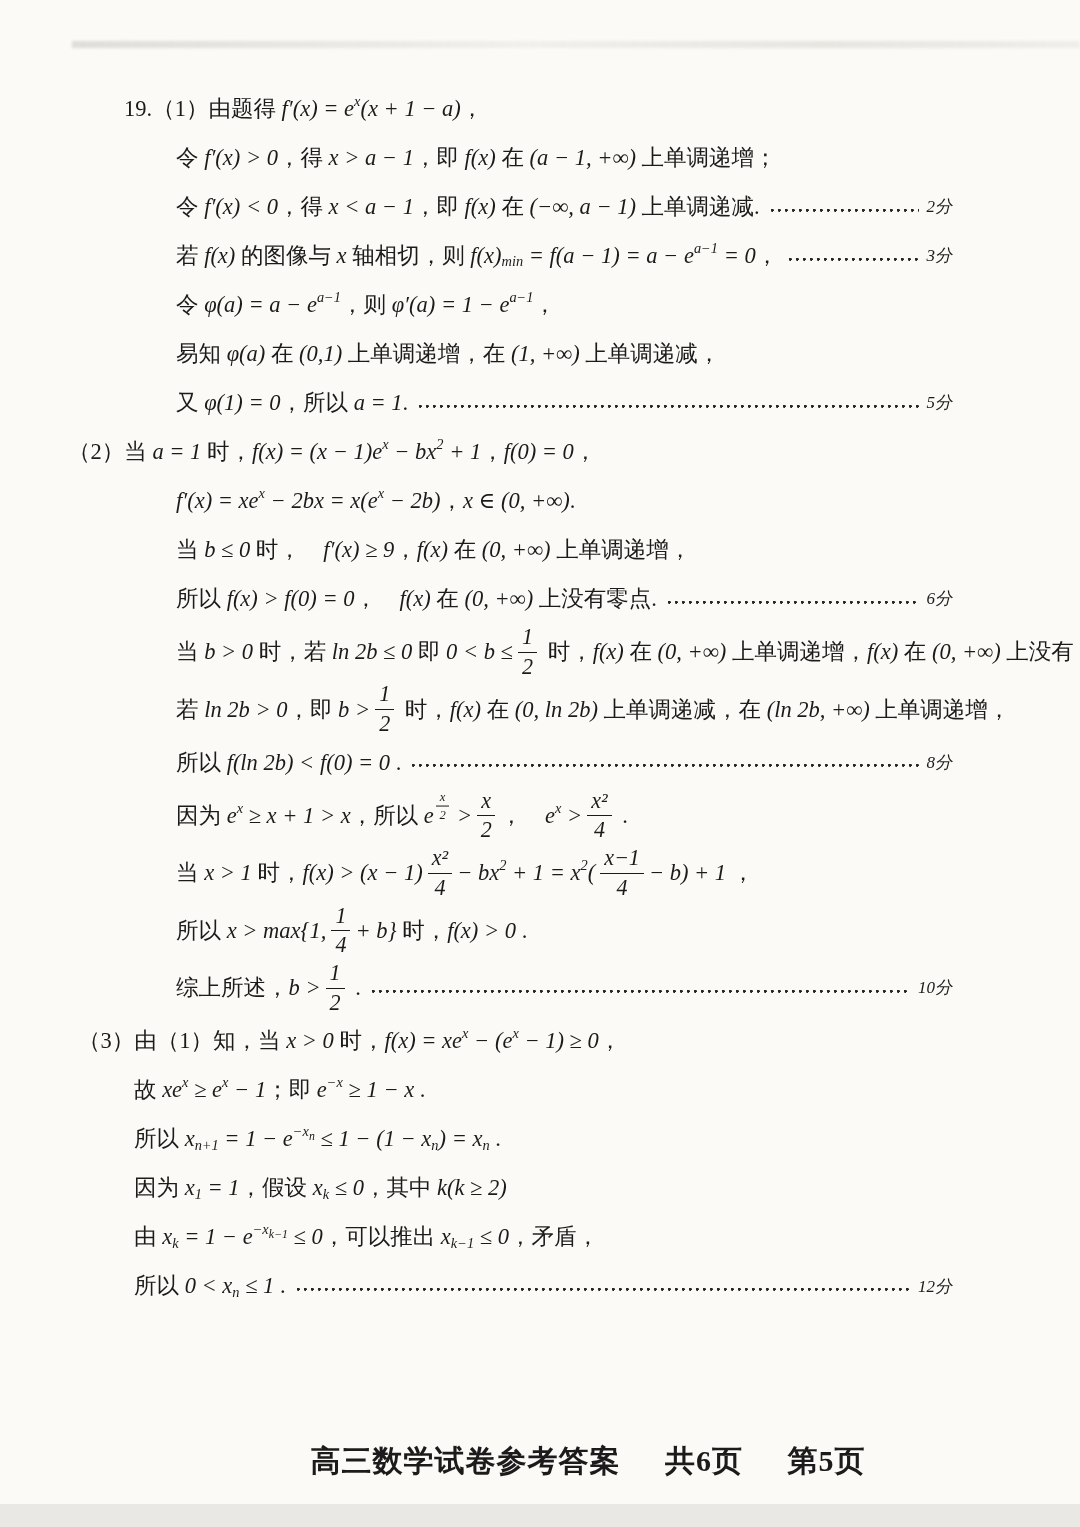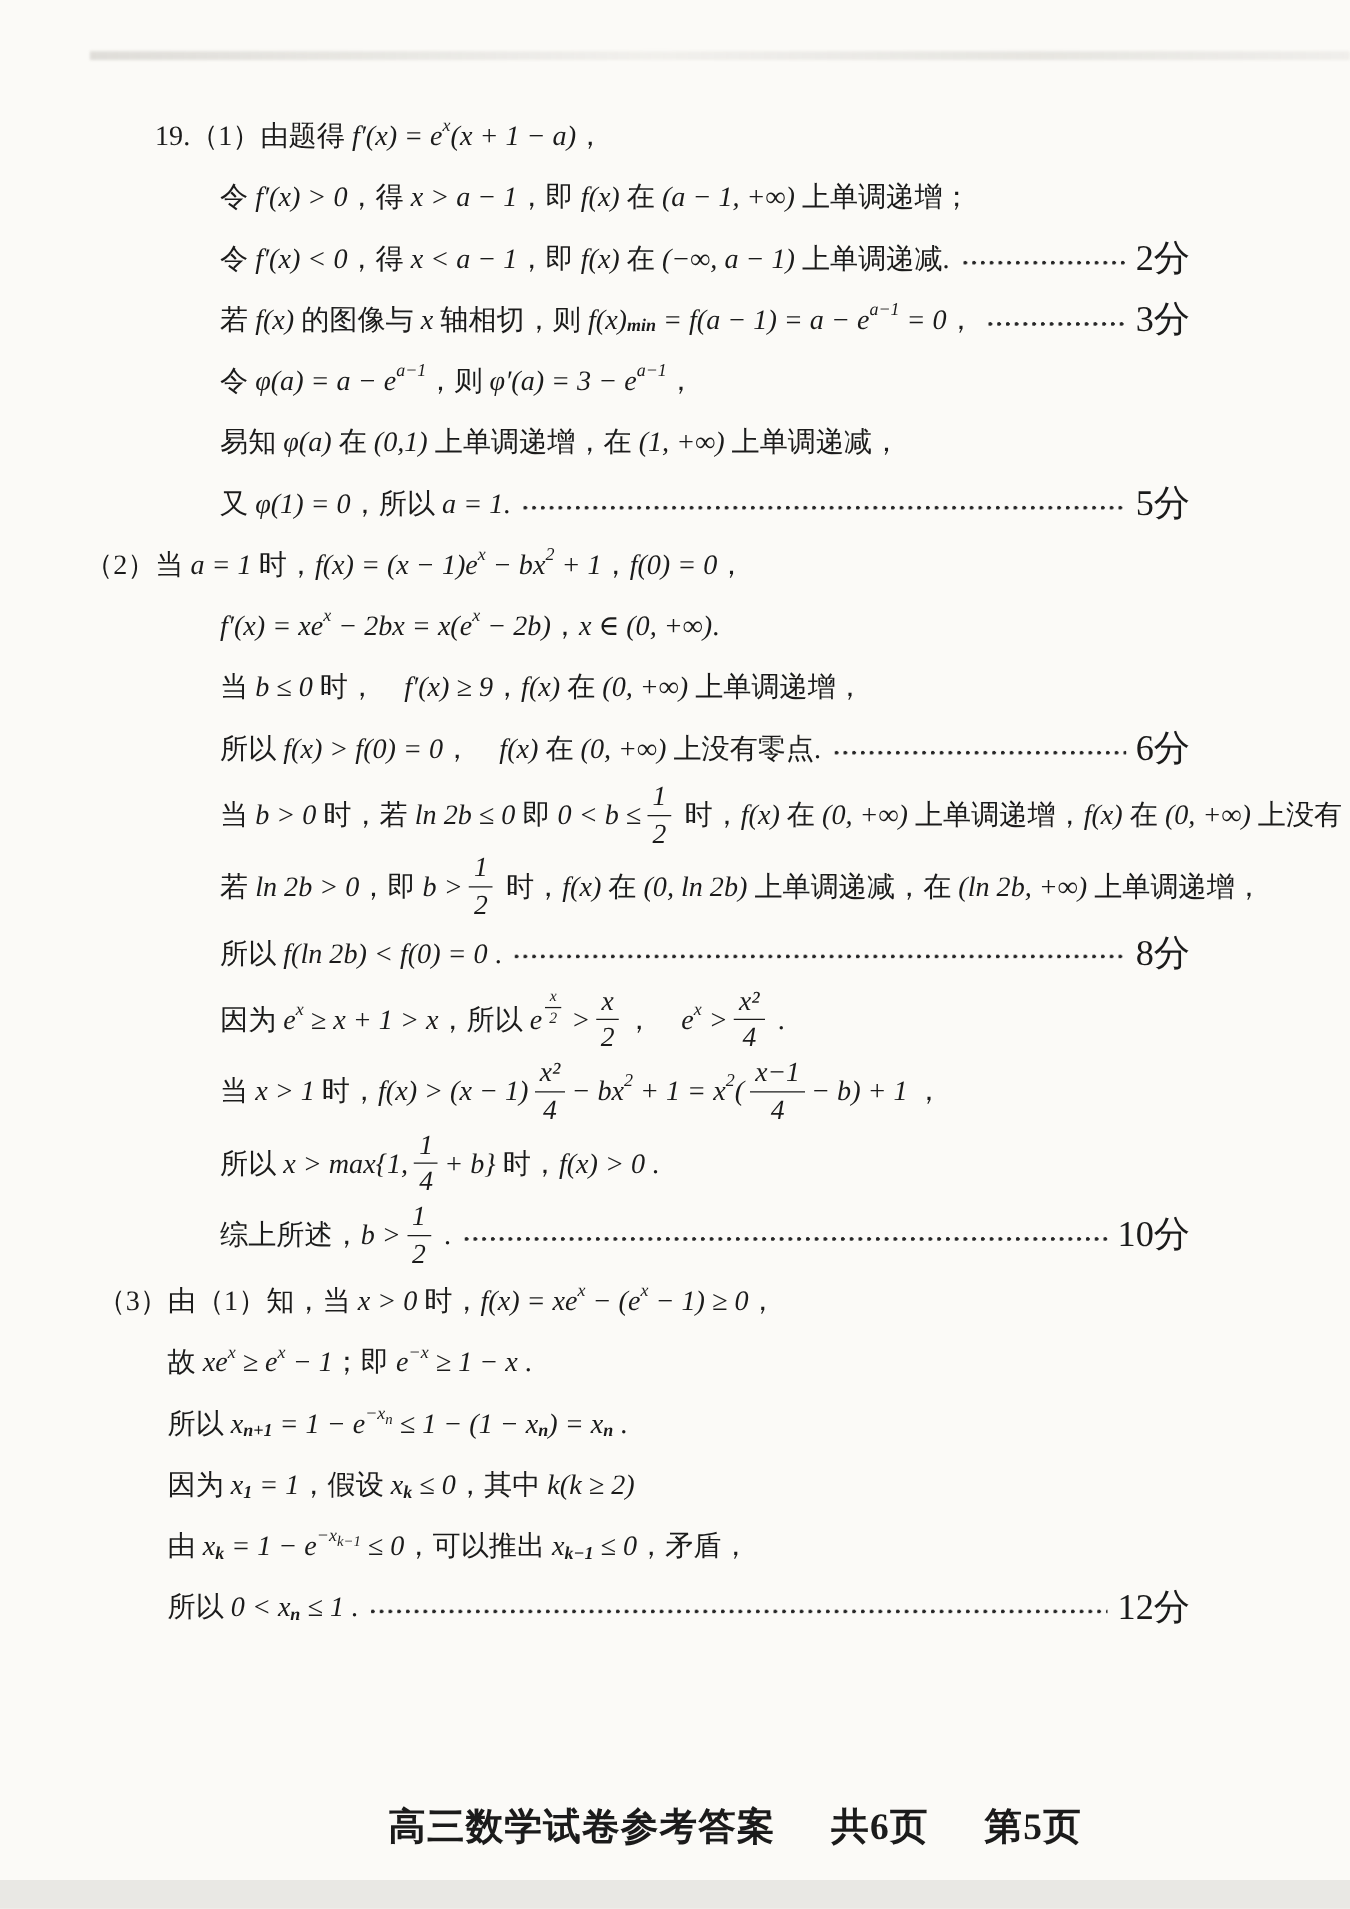--- a/index.html
+++ b/index.html
@@ -29,36 +29,36 @@
     font-size:22.5px;line-height:1.25;
   }
   .ind0{margin-left:124px}
   .ind1{margin-left:176px}
   .ind2{margin-left:68px}
   .ind3{margin-left:78px}
   .ind4{margin-left:134px}
   .zh{white-space:pre;}
   .m{font-style:italic;white-space:pre;}
   .sup{font-size:.64em;font-style:italic;position:relative;top:-.55em;white-space:pre;}
-  .sub{font-size:.64em;font-style:italic;position:relative;top:.38em;white-space:pre;font-weight:bold;}
+  .sub{font-size:.64em;font-style:italic;position:relative;top:.38em;white-space:pre;}
   .nsub{font-size:.82em;position:relative;top:.32em;}
   .frac{
     display:inline-flex;flex-direction:column;align-items:center;
     vertical-align:middle;font-style:italic;font-size:.98em;
     margin:0 5px;line-height:1.12;
   }
   .frac .num{padding:0 4px 2px;border-bottom:1.6px solid #1b1b1b;}
   .frac .den{padding-top:2px;}
   .supfrac{font-size:.56em;transform:translateY(-.75em);margin:0 2px;line-height:1.05;}
   .leader{
     flex:1 1 auto;height:5px;align-self:center;margin:6px 8px 0 10px;
     background-image:radial-gradient(circle at 2.2px 2.2px,#262626 1.35px,rgba(0,0,0,0) 1.7px);
     background-size:7px 5px;background-repeat:repeat-x;
   }
-  .score{white-space:nowrap;font-size:29px;}
+  .score{white-space:nowrap;font-size:17px;font-style:italic;}
   .footer{
     position:absolute;left:12px;top:1441px;width:1080px;
     text-align:center;font-weight:bold;font-size:30px;letter-spacing:1px;margin-left:36px;
   }
   .footer span{margin:0 18px;}
 </style>
 </head>
 <body>
 
 <main class="page">
@@ -108,21 +108,21 @@
         <span class="m"> = 0</span>
         <span class="zh">，</span>
         <span class="leader"></span>
         <span class="score zh">3分</span>
       </div>
       <div class="line ind1">
         <span class="zh">令 </span>
         <span class="m">φ(a) = a − e</span>
         <span class="sup">a−1</span>
         <span class="zh">，则 </span>
-        <span class="m">φ′(a) = 3 − e</span>
+        <span class="m">φ′(a) = 1 − e</span>
         <span class="sup">a−1</span>
         <span class="zh">，</span>
       </div>
       <div class="line ind1">
         <span class="zh">易知 </span>
         <span class="m">φ(a)</span>
         <span class="zh"> 在 </span>
         <span class="m">(0,1)</span>
         <span class="zh"> 上单调递增，在 </span>
         <span class="m">(1, +∞)</span>

